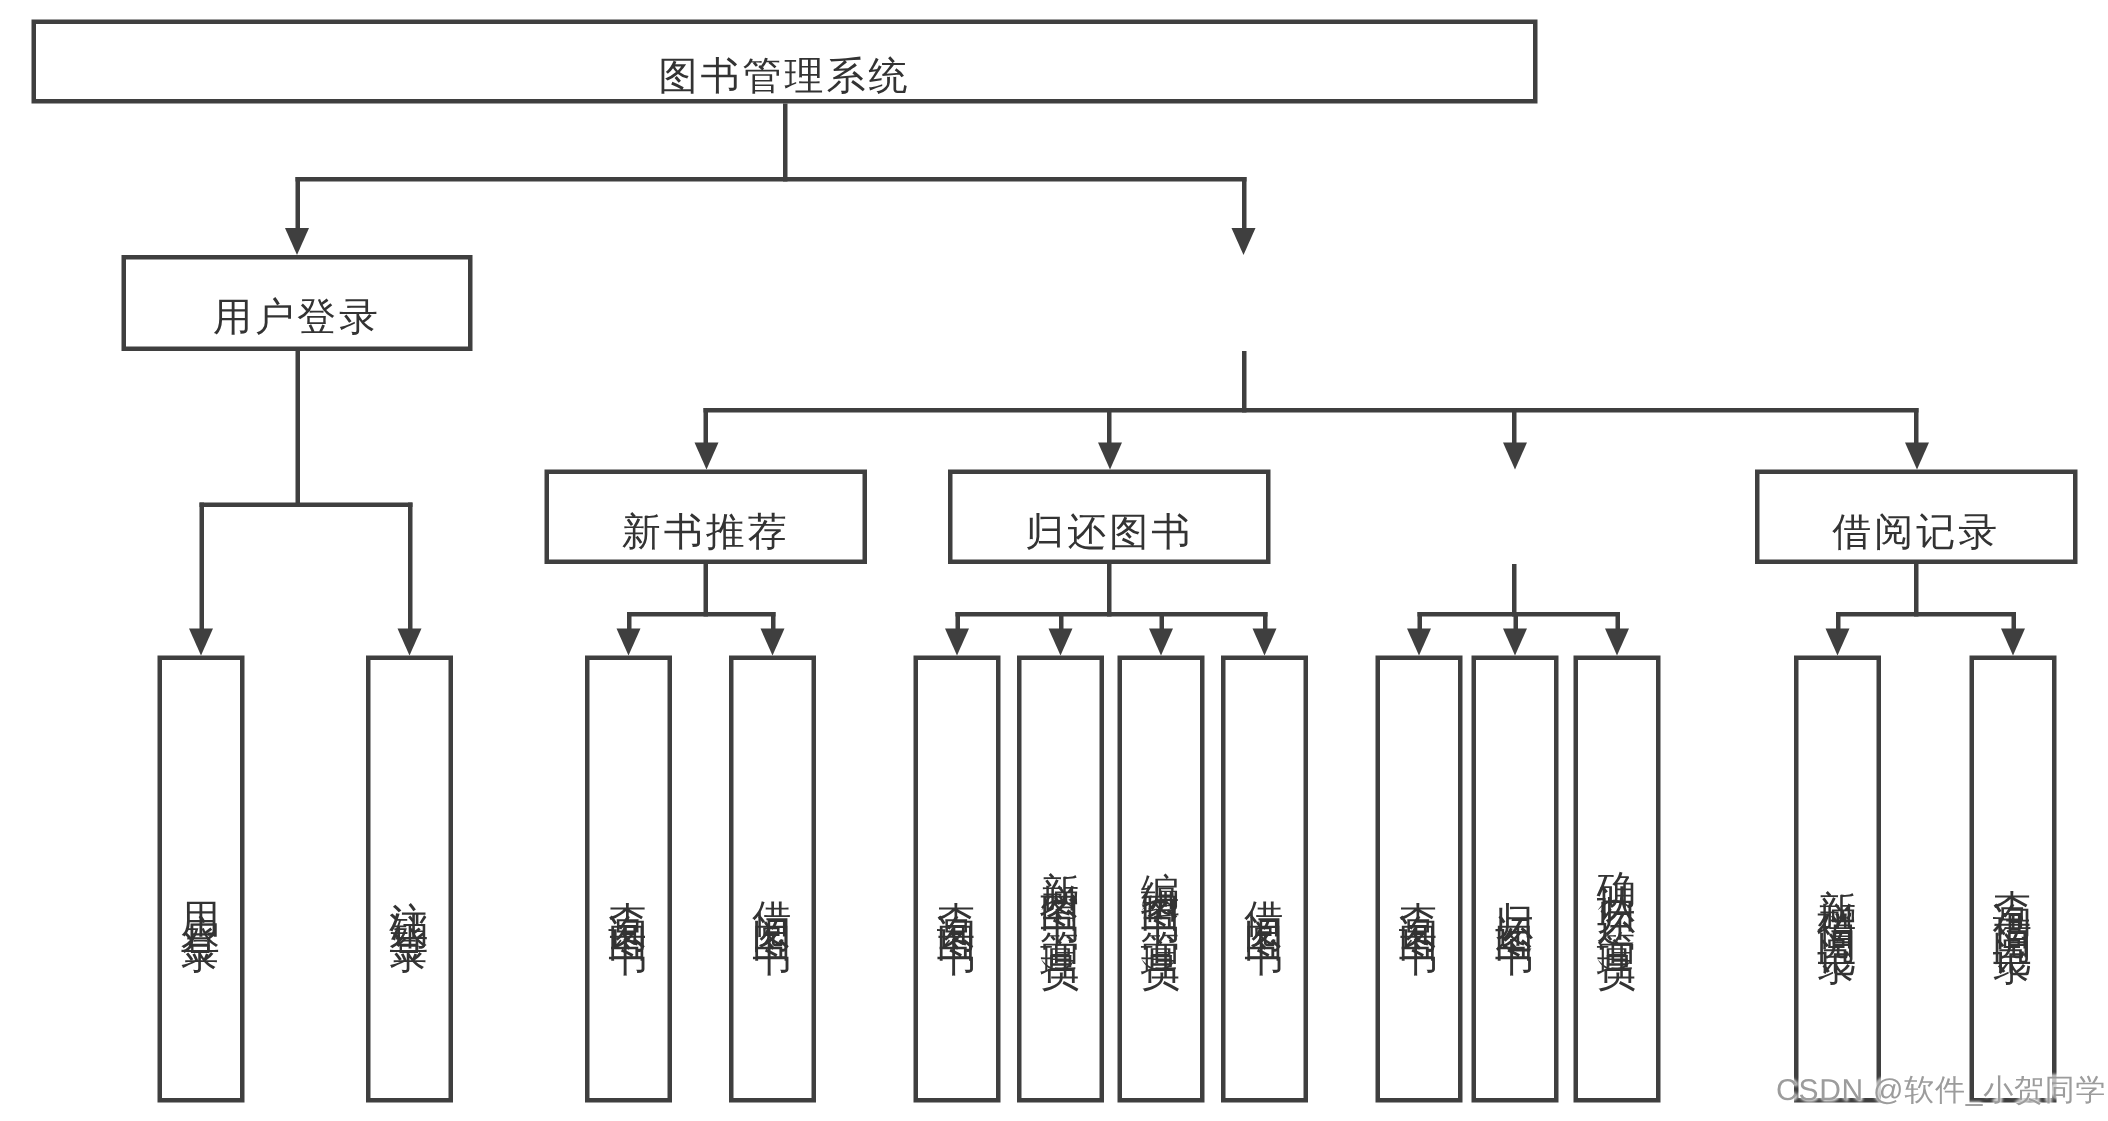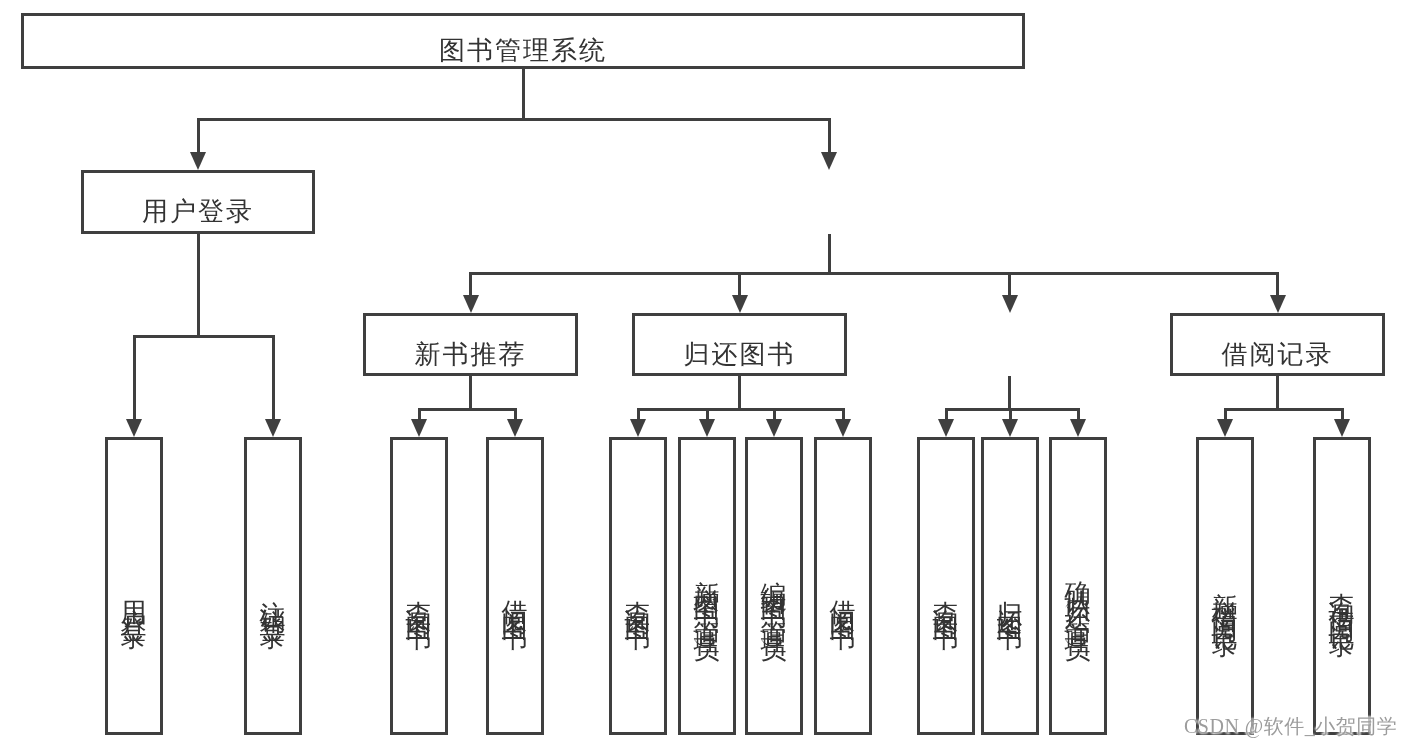--- a/index.html
+++ b/index.html
@@ -46,21 +46,20 @@
   }
   .watermark{
     position:absolute;
     left:1184px;top:713px;
     font-size:20px;
     color:var(--wm,#9c9c9c);
     letter-spacing:0.5px;
     white-space:nowrap;
     z-index:10;
     text-shadow:0 0 3px #ffffff, 1px 1px 2px #ffffff, -1px -1px 2px #ffffff;
-    font-family:Liberation Serif, serif;
   }
 </style>
 </head>
 <body>
 
 <div class="stage" style="--line: #3f3f3f; --text: #333333; --wm: #9c9c9c; --bg: #ffffff;">
   <div class="watermark">CSDN @软件_小贺同学</div>
 <div class="node" style="left: 21px; top: 13px; width: 1004px; height: 56px;">
       <span class="node-label">图书管理系统</span>
     </div>

